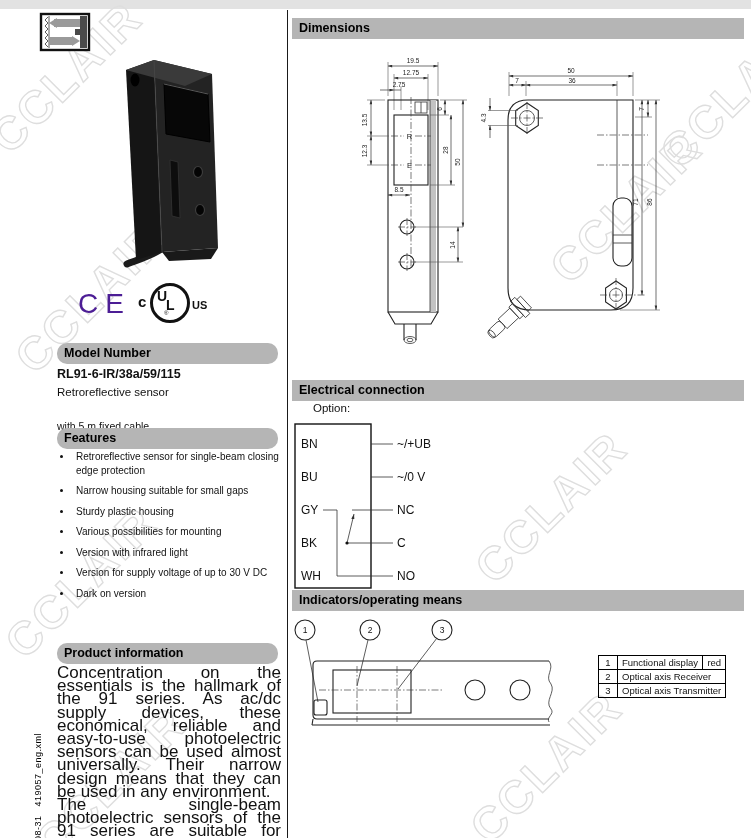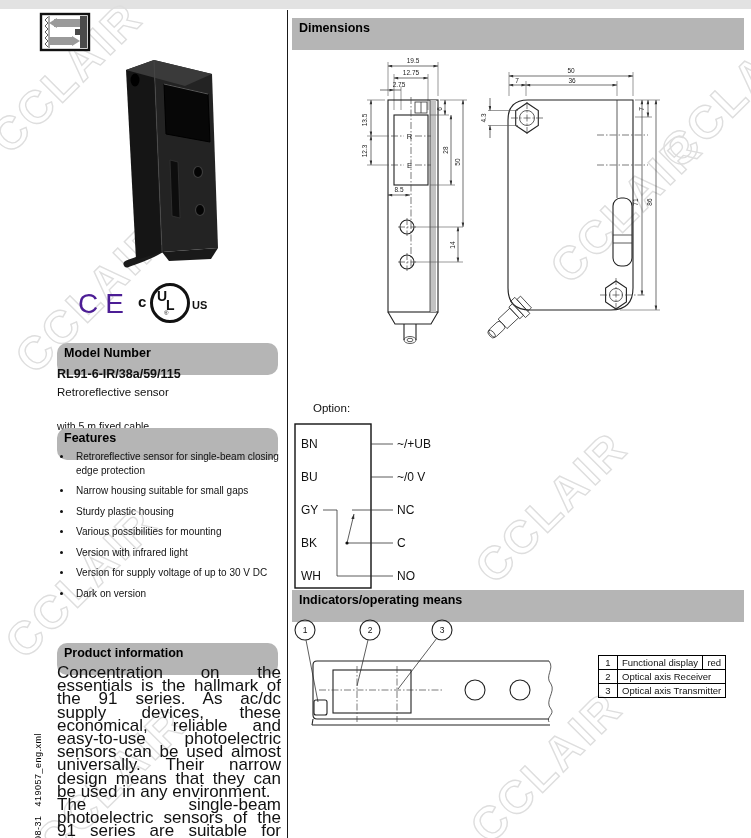--- a/index.html
+++ b/index.html
@@ -5,21 +5,21 @@
   html,body { margin:0; padding:0; }
   .page {
     position:relative; width:751px; height:838px; background:#ffffff;
     font-family:"Liberation Sans", sans-serif; color:#111; overflow:hidden;
   }
   .topbar { position:absolute; left:0; top:0; width:751px; height:9px; background:#e2e2e2; }
   .divider { position:absolute; left:287px; top:10px; width:1px; height:828px; background:#1a1a1a; }
 
   .hdr {
     position:absolute; background:#b5b5b5; color:#000; font-weight:bold;
-    font-size:12.5px; line-height:21px; height:32px; padding-left:7px; box-sizing:border-box;
+    font-size:12.5px; line-height:21px; height:21px; padding-left:7px; box-sizing:border-box;
   }
   .hdr-left  { left:57px; width:221px;border-radius:10px; }
   .hdr-right { left:292px; width:452px; }
 
   .txt { position:absolute; }
   .model-number { left:57px; top:367px; width:222px; font-size:12.5px; font-weight:bold; }
   .model-desc1  { left:57px; top:386px; width:222px; font-size:11.5px; }
   .model-desc2  { left:57px; top:420px; width:222px; font-size:10.5px; }
 
   ul.features { position:absolute; left:57px; top:450px; width:224px; margin:0; padding:0 0 0 16px; }
@@ -286,20 +286,21 @@
     <g transform="translate(46,252) rotate(137)">
       <rect x="0" y="-8" width="5" height="16" fill="#fff" class="thin-ln"></rect>
       <rect x="5" y="-11" width="6" height="22" fill="#fff" class="thin-ln"></rect>
       <rect x="11" y="-8" width="5" height="16" fill="#fff" class="thin-ln"></rect>
       <rect x="16" y="-6.5" width="16" height="13" fill="#fff" class="thin-ln"></rect>
       <rect x="32" y="-5" width="16" height="10" rx="3" fill="#fff" class="thin-ln"></rect>
       <ellipse cx="47" cy="0" rx="2.6" ry="4.6" class="thin-ln"></ellipse>
     </g>
   </svg>
 
+  <div class="hdr hdr-right" style="top:380px">Electrical connection</div>
   <div class="txt option-label">Option:</div>
 
   <svg style="left:291px; top:416px" width="180" height="180" viewBox="0 0 180 180">
     <rect x="4" y="8" width="76" height="164" fill="none" stroke="#111" stroke-width="1.4"></rect>
 
     <text x="10" y="32" class="elec-label">BN</text>
     <text x="10" y="65" class="elec-label">BU</text>
     <text x="10" y="98" class="elec-label">GY</text>
     <text x="10" y="131" class="elec-label">BK</text>
     <text x="10" y="164" class="elec-label">WH</text>

